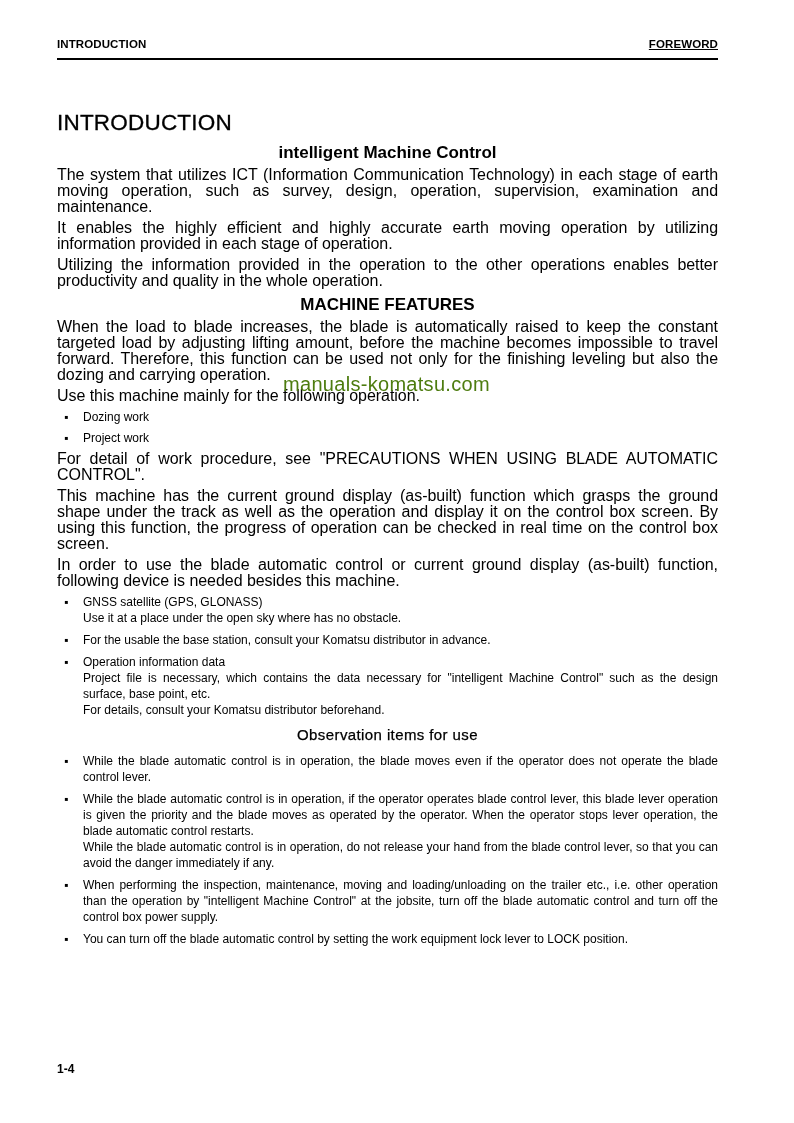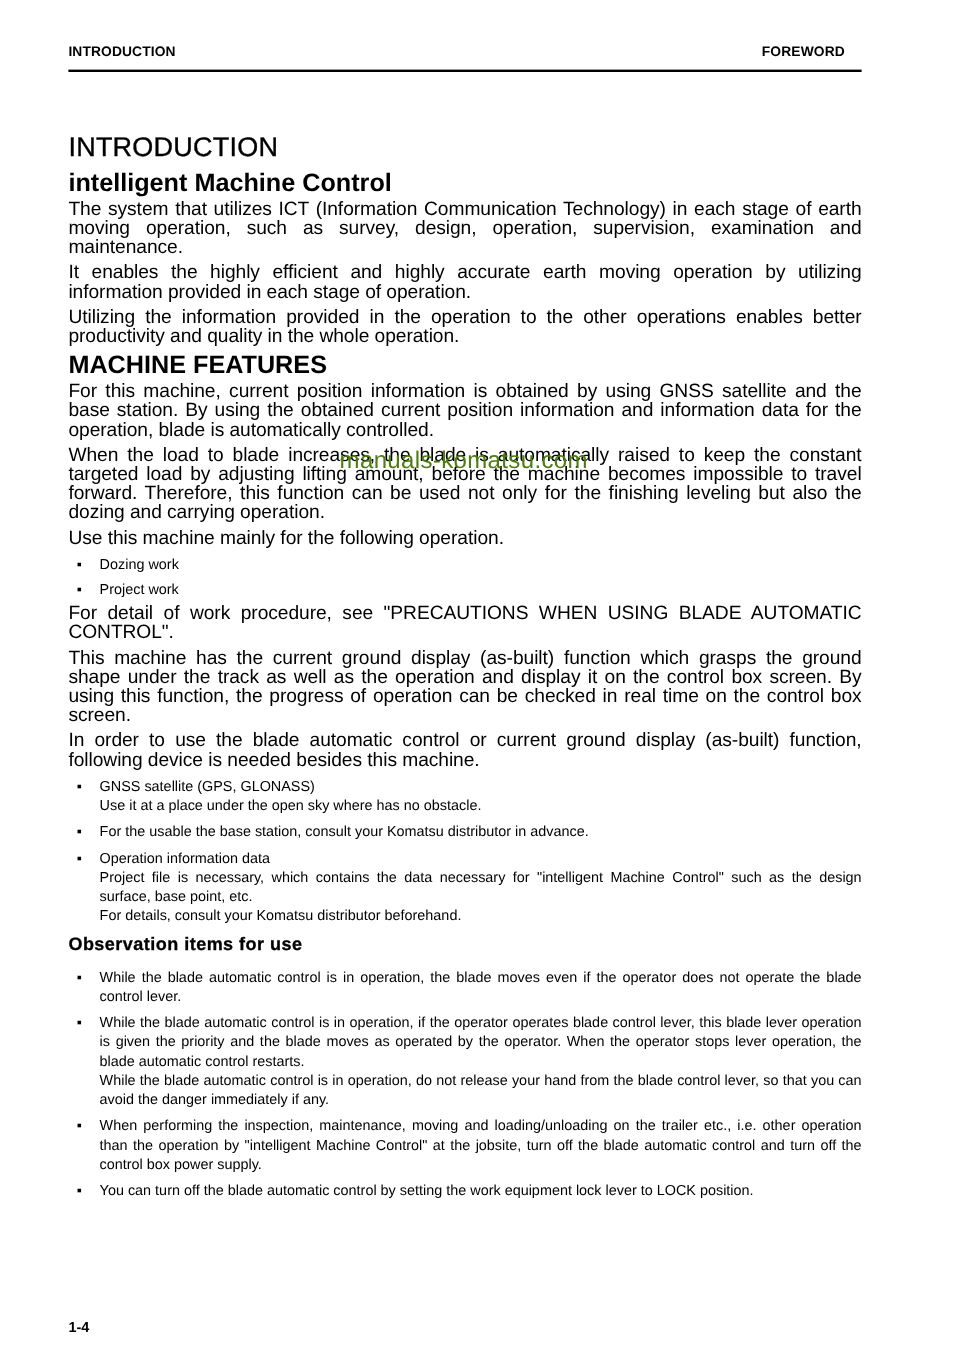--- a/index.html
+++ b/index.html
@@ -26,48 +26,50 @@
       top: 38px;
       left: 0;
       width: 661px;
       height: 20px;
       font-size: 11.5px;
       font-weight: bold;
       letter-spacing: 0.1px;
       border-bottom: 2px solid #000;
     }
     .running-header .left { position: absolute; left: 0; top: 0; }
-    .running-header .right { position: absolute; right: 14px; top: 0; }
+    .running-header .right { position: absolute; right: 0; top: 0; text-decoration: underline; }
 
     .content {
       position: absolute;
       top: 108px;
       left: 0;
       width: 661px;
     }
     h1.page-title {
       margin: 0;
       font-size: 22.5px;
       font-weight: normal;
       line-height: 30px;
       letter-spacing: 0.2px;
       -webkit-text-stroke: 0.3px #000;
     }
     h2.sec {
       margin: 4px 0 3px 0;
-      font-size: 21px;
+      font-size: 17px;
       font-weight: bold;
       line-height: 22px;
+      text-align: center;
     }
     h3.subsec {
       margin: 7px 0 8px 0;
       font-size: 15px;
-      font-weight: bold;
+      font-weight: normal;
       line-height: 20px;
       letter-spacing: 0.4px;
+      text-align: center;
       -webkit-text-stroke: 0.25px #000;
     }
     p.para {
       margin: 0 0 5px 0;
       font-size: 16px;
       line-height: 16px;
       text-align: justify;
       letter-spacing: -0.05px;
     }
     ul.bullets {
@@ -101,21 +103,20 @@
       letter-spacing: 0.3px;
       white-space: nowrap;
       pointer-events: none;
     }
     .page-number {
       position: absolute;
       left: 0;
       top: 1062px;
       font-size: 12px;
       font-weight: bold;
-      margin-top: 37px;
     }
   </style>
 </head>
 <body>
 
 <div class="page">
 
   <div class="running-header">
     <span class="left">INTRODUCTION</span>
     <span class="right">FOREWORD</span>
@@ -123,21 +124,20 @@
 
   <div class="content">
     <h1 class="page-title">INTRODUCTION</h1>
 
     <h2 class="sec">intelligent Machine Control</h2>
     <p class="para">The system that utilizes ICT (Information Communication Technology) in each stage of earth moving operation, such as survey, design, operation, supervision, examination and maintenance.</p>
     <p class="para">It enables the highly efficient and highly accurate earth moving operation by utilizing information provided in each stage of operation.</p>
     <p class="para">Utilizing the information provided in the operation to the other operations enables better productivity and quality in the whole operation.</p>
 
     <h2 class="sec">MACHINE FEATURES</h2>
-    <p class="para">For this machine, current position information is obtained by using GNSS satellite and the base station. By using the obtained current position information and information data for the operation, blade is automatically controlled.</p>
     <p class="para">When the load to blade increases, the blade is automatically raised to keep the constant targeted load by adjusting lifting amount, before the machine becomes impossible to travel forward. Therefore, this function can be used not only for the finishing leveling but also the dozing and carrying operation.</p>
     <p class="para">Use this machine mainly for the following operation.</p>
 
     <ul class="bullets simple">
       <li>
         <span class="dot">▪</span>
         <span>Dozing work</span>
       </li>
       <li>
         <span class="dot">▪</span>

